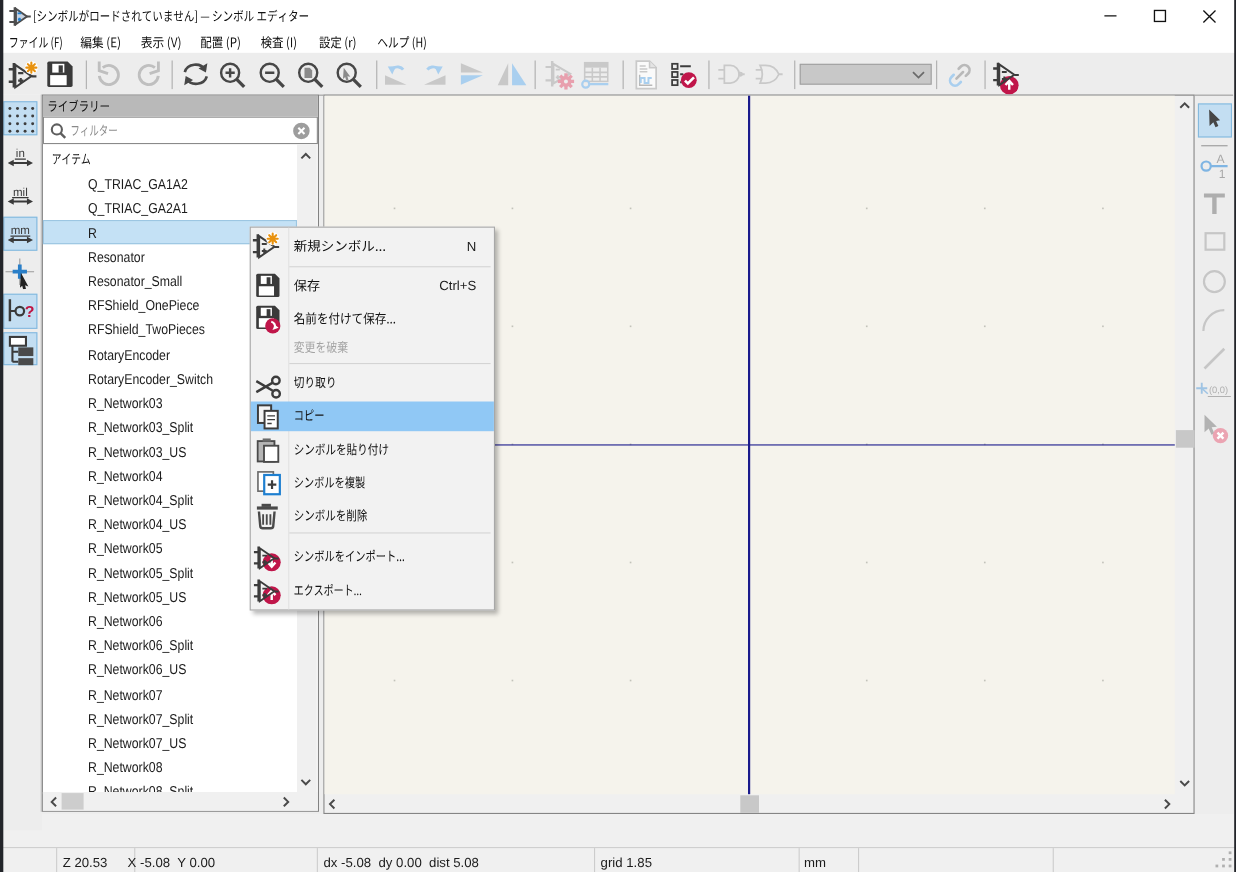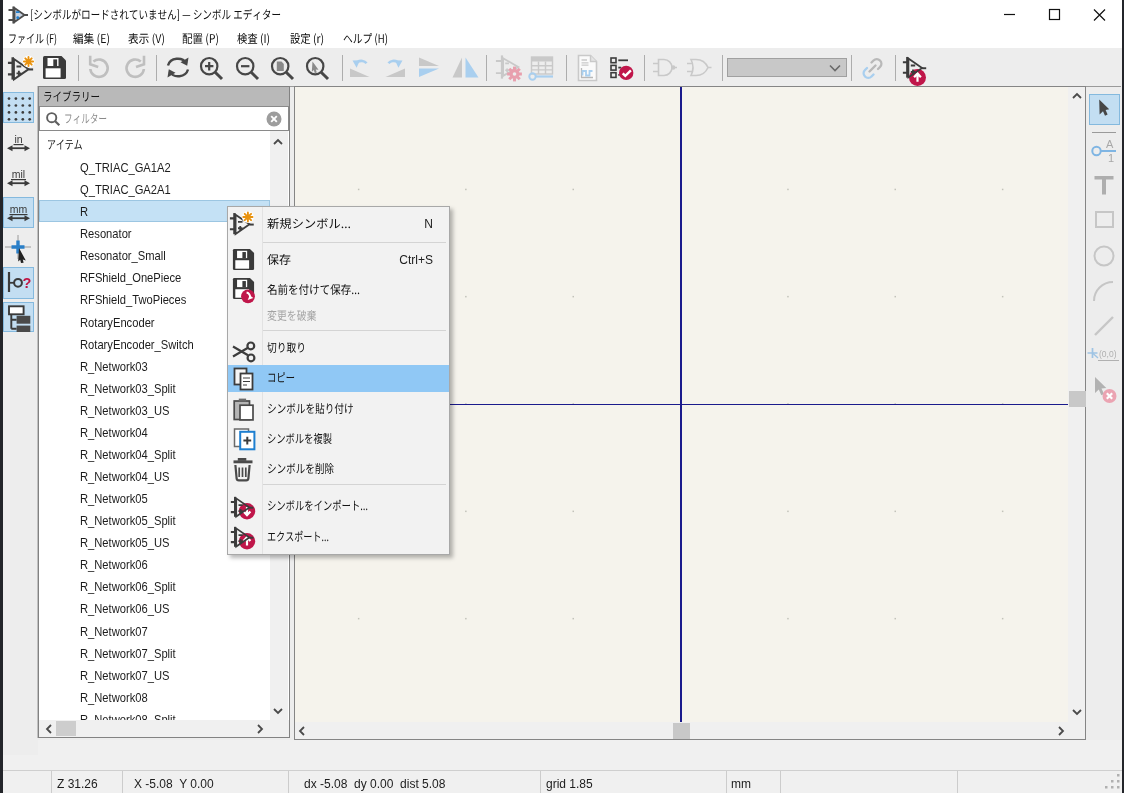--- a/index.html
+++ b/index.html
@@ -427,23 +427,23 @@
 <path d="M16.8 18.3 L22.2 23.7 M22.2 18.3 L16.8 23.7" stroke="#fff" stroke-width="2.2" fill="none"></path>
   </svg>
 <div class="a" style="left:0;top:770px;width:1124px;height:1px;background:#cfcfcf"></div>
 <div class="a" style="left:51px;top:771px;width:1px;height:22px;background:#cccccc"></div>
 <div class="a" style="left:122px;top:771px;width:1px;height:22px;background:#cccccc"></div>
 <div class="a" style="left:288px;top:771px;width:1px;height:22px;background:#cccccc"></div>
 <div class="a" style="left:540px;top:771px;width:1px;height:22px;background:#cccccc"></div>
 <div class="a" style="left:726px;top:771px;width:1px;height:22px;background:#cccccc"></div>
 <div class="a" style="left:780px;top:771px;width:1px;height:22px;background:#cccccc"></div>
 <div class="a" style="left:957px;top:771px;width:1px;height:22px;background:#cccccc"></div>
-<div class="t" style="left:57px;top:777px">Z 31.26</div>
-<div class="t" style="left:134px;top:777px">X -5.08  Y 0.00</div>
-<div class="t" style="left:304px;top:777px">dx -5.08  dy 0.00  dist 5.08</div>
+<div class="t" style="left:57px;top:777px">Z 20.53</div>
+<div class="t" style="left:116px;top:777px">X -5.08  Y 0.00</div>
+<div class="t" style="left:294px;top:777px">dx -5.08  dy 0.00  dist 5.08</div>
 <div class="t" style="left:546px;top:777px">grid 1.85</div>
 <div class="t" style="left:731px;top:777px">mm</div>
 <svg class="a" style="left:1103px;top:772px" width="20" height="20" viewBox="0 0 20 20">
     <rect x="14" y="2" width="2.5" height="2.5" fill="#b0b0b0"></rect>
     <rect x="8" y="8" width="2.5" height="2.5" fill="#b0b0b0"></rect>
     <rect x="14" y="8" width="2.5" height="2.5" fill="#b0b0b0"></rect>
     <rect x="2" y="14" width="2.5" height="2.5" fill="#b0b0b0"></rect>
     <rect x="8" y="14" width="2.5" height="2.5" fill="#b0b0b0"></rect>
     <rect x="14" y="14" width="2.5" height="2.5" fill="#b0b0b0"></rect>
   </svg>

